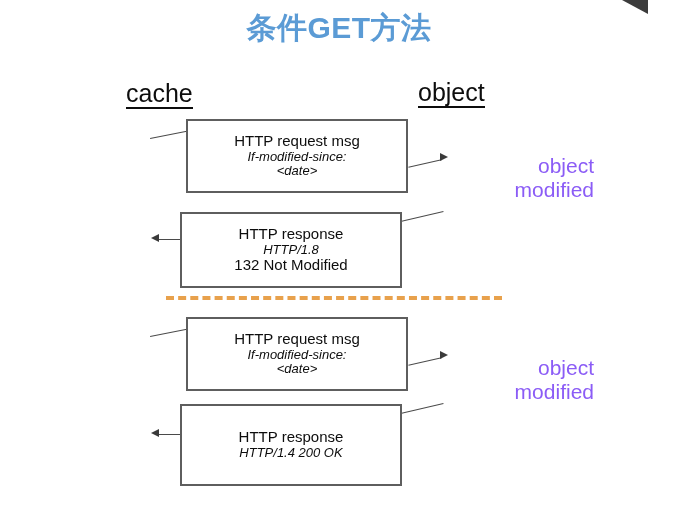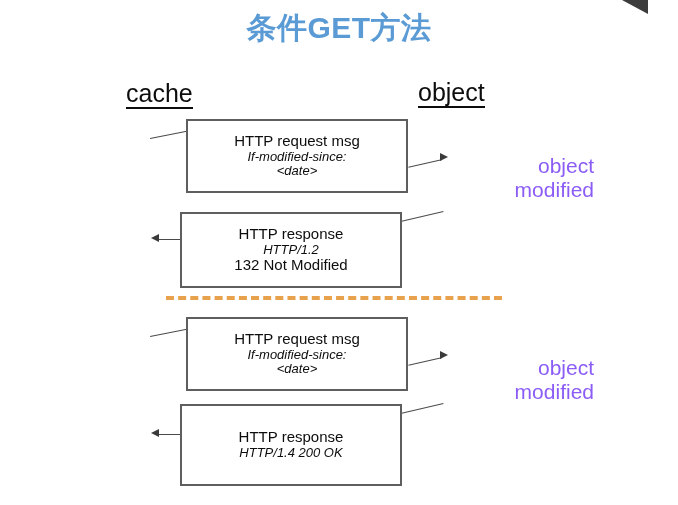--- a/index.html
+++ b/index.html
@@ -146,21 +146,21 @@
     <span class="msg-line ln-lg">HTTP request msg</span>
     <span class="msg-line ln-md">If-modified-since:</span>
     <span class="msg-line ln-md">&lt;date&gt;</span>
   </div>
 
   <div class="conn" style="left:400px; top:216px; width:44px; transform:rotate(-13deg);"></div>
   <div class="leader" style="left:158px; top:239px; width:24px;"></div>
   <div class="arrowhead left" style="left:151px; top:234px;"></div>
   <div class="msg-box" id="box2">
     <span class="msg-line ln-lg">HTTP response</span>
-    <span class="msg-line ln-md">HTTP/1.2</span>
+    <span class="msg-line ln-md">HTTP/1.8</span>
     <span class="msg-line ln-lg">132 Not Modified</span>
   </div>
 
   <div class="annotation" id="ann-not-modified">
     <span class="msg-line">object</span>
     <span class="msg-line">modified</span>
   </div>
 
   <div class="divider"></div>
 

